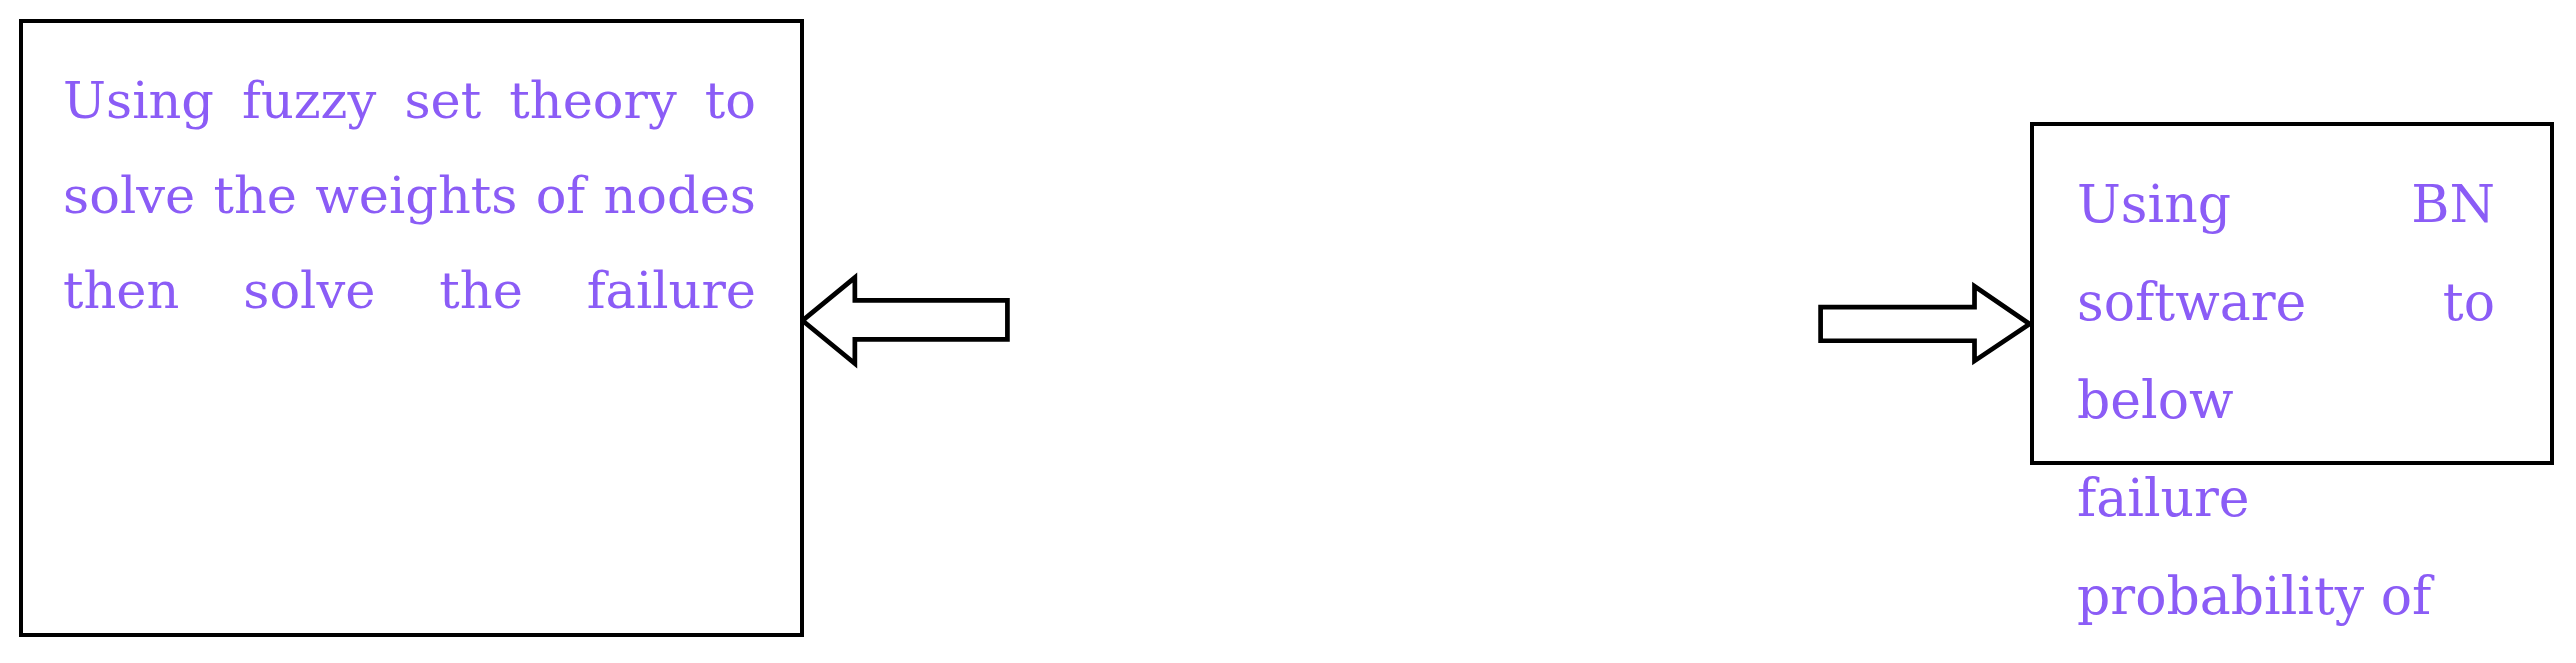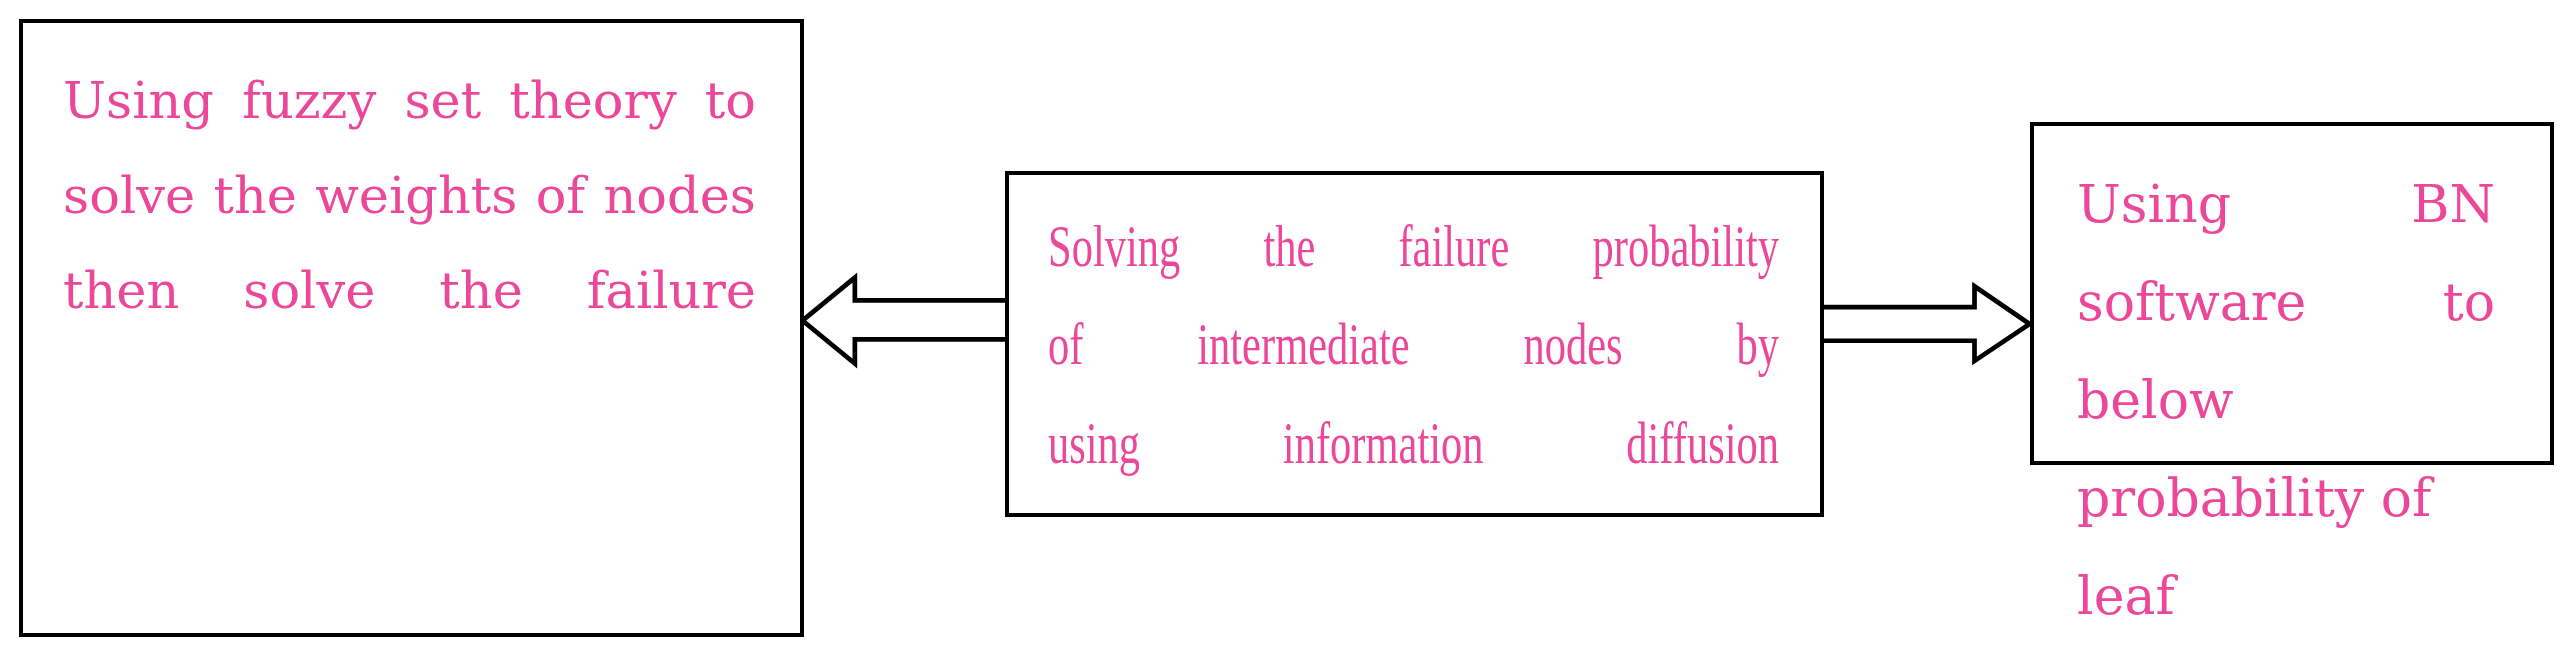--- a/index.html
+++ b/index.html
@@ -25,21 +25,21 @@
     fill: #ffffff;
     stroke: #000000;
     stroke-width: 7;
     stroke-linejoin: miter;
   }
   .box {
     position: absolute;
     box-sizing: border-box;
     border: 4.7px solid #000000;
     background: #ffffff;
-    color: #ec4899;
+    color: #8b5cf6;
   }
   .ln {
     width: 100%;
   }
   .j {
     text-align: justify;
     text-align-last: justify;
     text-justify: inter-word;
   }
   .box-left {
@@ -91,28 +91,22 @@
     <polygon points="3020,482 2938,426 2938,457 2709,457 2709,507 2938,507 2938,537"></polygon>
   </svg>
 
   <div class="box box-left">
     <div class="ln j">Using fuzzy set theory to</div>
     <div class="ln j">solve the weights of nodes</div>
     <div class="ln j">then solve the failure</div>
 
   </div>
 
-  <div class="box box-middle">
-    <div class="mid-text">
-      <div class="ln j">Solving the failure probability</div>
-      <div class="ln j">of intermediate nodes by</div>
-      <div class="ln j">using information diffusion</div>
-    </div>
-  </div>
 
   <div class="box box-right">
     <div class="ln j">Using BN</div>
     <div class="ln j">software to below</div>
+    <div class="ln">failure</div>
     <div class="ln">probability of leaf</div>
   </div>
 
 </div>
 
 
 </body></html>

